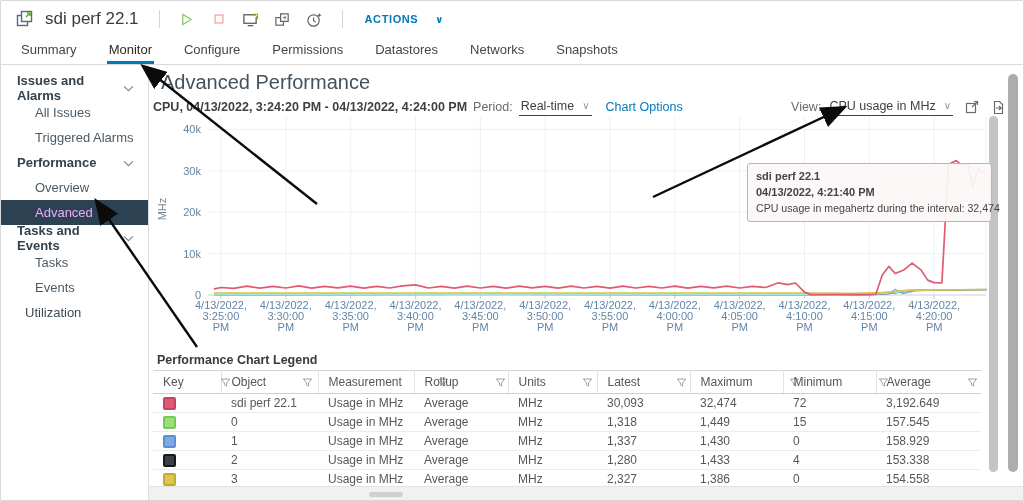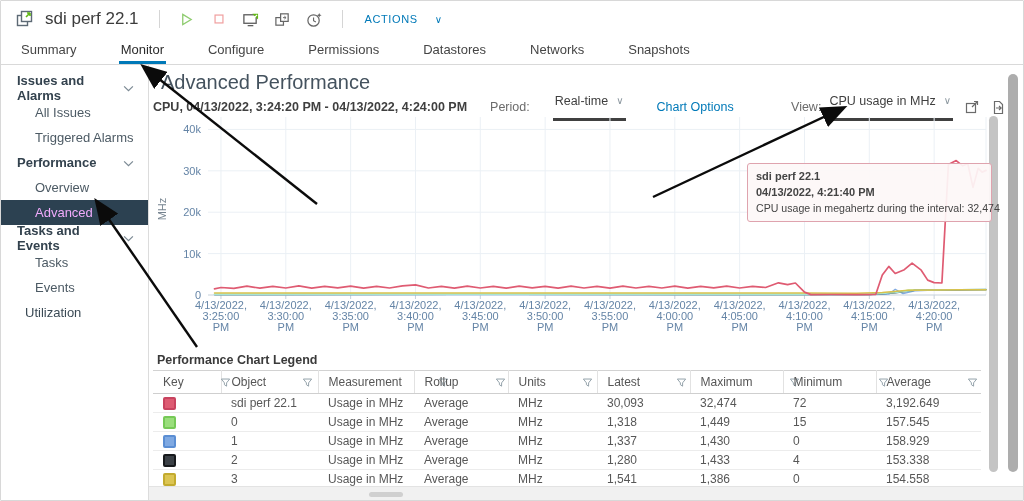--- a/index.html
+++ b/index.html
@@ -7,52 +7,52 @@
   body { font-family:"Liberation Sans","DejaVu Sans",sans-serif; color:#454545; }
   .page { position:relative; width:1024px; height:501px; background:#fff;
           border:1px solid #d8d8d8; border-radius:1px; overflow:hidden; }
 
   
   .hdr { position:absolute; left:0; top:0; width:100%; height:36px;
          display:flex; align-items:center; padding-left:14px; gap:10px; }
   .vm-title { font-size:17px; color:#3c3c3c; font-weight:500; margin-right:4px; }
   .hdr .sep { width:1px; height:18px; background:#d5d5d5; margin:0 6px; }
   .tbtn { display:flex; align-items:center; justify-content:center; width:22px; height:22px; cursor:pointer; }
-  .actions { color:var(--accent); font-size:11px; font-weight:400; letter-spacing:.6px;
+  .actions { color:var(--accent); font-size:11px; font-weight:700; letter-spacing:.6px;
              display:flex; align-items:center; gap:17px; margin-left:6px; cursor:pointer; }
   .chev { color:var(--accent); font-size:10px; }
   .chev-gray { color:#8a969e; font-size:10px; }
 
   
   .tabbar { position:absolute; left:0; top:36px; width:100%; height:28px;
-            display:flex; align-items:flex-end; gap:40px; padding:0 0 0 18px;
+            display:flex; align-items:flex-end; gap:28px; padding:0 0 0 18px;
             border-bottom:1px solid #d9d9d9; }
   .tab { font-size:13px; color:#454545; padding:4px 2px 7px 2px; cursor:pointer; position:relative; }
   .tab.active { color:#2b2b2b;margin-top:26px; }
   .tab.active::after { content:""; position:absolute; left:0; right:0; bottom:0; height:3px; background:var(--accent); }
 
   
   .sidebar { position:absolute; left:0; top:64px; width:148px; height:437px;
              border-right:1px solid #dcdcdc; background:#fff; padding-top:10px; }
   .side-row { display:flex; align-items:center; height:25px; font-size:13px; cursor:pointer; }
   .side-row.section { padding-left:16px; font-weight:700; color:#33424e; }
   .side-row.sub { padding-left:34px; color:#4c5a64; }
   .side-row.top { padding-left:24px; color:#3b4a55; }
   .side-row.selected { background:var(--sel); color:#f0abfc; font-weight:400; }
   .side-row .sec-chev { margin-left:auto; margin-right:14px; }
 
   
   .main { position:absolute; left:148px; top:64px; width:876px; height:437px; background:#fff; }
   .page-title { position:absolute; left:12px; top:6px; font-size:20px; color:#44525e; font-weight:400; }
   .sub-row { position:absolute; left:4px; top:33px; width:860px; height:18px;
-             display:flex; align-items:center; font-size:12.5px;gap:17px; }
+             display:flex; align-items:center; font-size:12.5px; }
   .sub-bold { font-weight:700; color:#3f3f3f; }
   .dim { color:#6b6b6b; margin-left:6px; }
-  .select-ctl { display:flex; align-items:center; gap:8px; margin-left:6px; padding:0 2px 10px 2px;
-                border-bottom:3px solid #404040; color:#3f3f3f; cursor:pointer; }
+  .select-ctl { display:flex; align-items:center; gap:8px; margin-left:6px; padding:0 2px 2px 2px;
+                border-bottom:1px solid #404040; color:#3f3f3f; cursor:pointer; }
   .link { color:var(--accent); margin-left:14px; cursor:pointer; }
   .view-group { margin-left:auto; display:flex; align-items:center; margin-right:8px; }
   .mini-icon { margin-left:12px; cursor:pointer; display:flex; }
 
   .chart-wrap { position:absolute; left:4px; top:44px; width:845px; height:240px; }
   .legend-head { position:absolute; left:8px; top:288px; font-size:12.5px; font-weight:700; color:#3a3a3a; }
 
   
   .tblwrap { position:absolute; left:4px; top:305px; width:828px; }
   table { border-collapse:collapse; table-layout:fixed; width:828px; font-size:12px; }
@@ -442,21 +442,21 @@
               <td>153.338</td>
             </tr>
             <tr>
               <td>
                 <div class="swatch" style="background: rgb(220, 197, 83); border: 2px solid rgb(195, 171, 47);"></div>
               </td>
               <td>3</td>
               <td>Usage in MHz</td>
               <td>Average</td>
               <td>MHz</td>
-              <td>1,541</td>
+              <td>2,327</td>
               <td>1,386</td>
               <td>0</td>
               <td>154.558</td>
             </tr>
             <tr>
               <td>
                 <div class="swatch" style="background: rgb(165, 229, 213); border: 2px solid rgb(126, 211, 189);"></div>
               </td>
               <td>4</td>
               <td>Usage in MHz</td>

